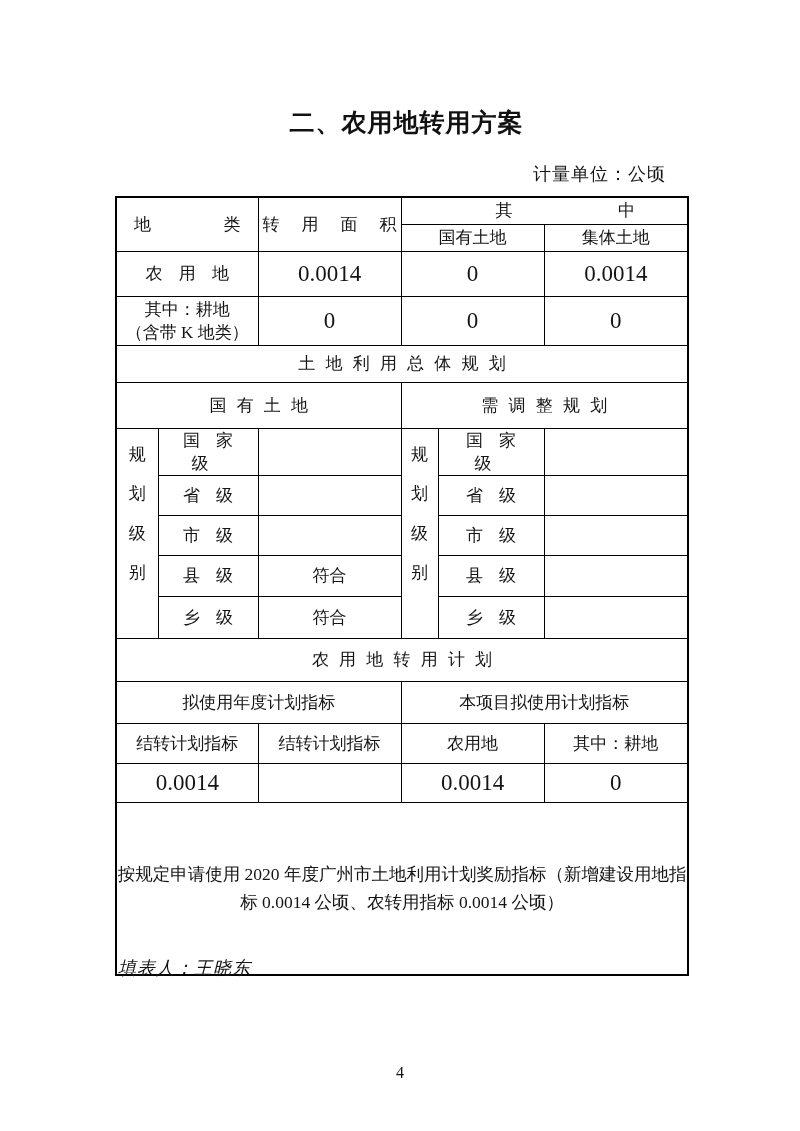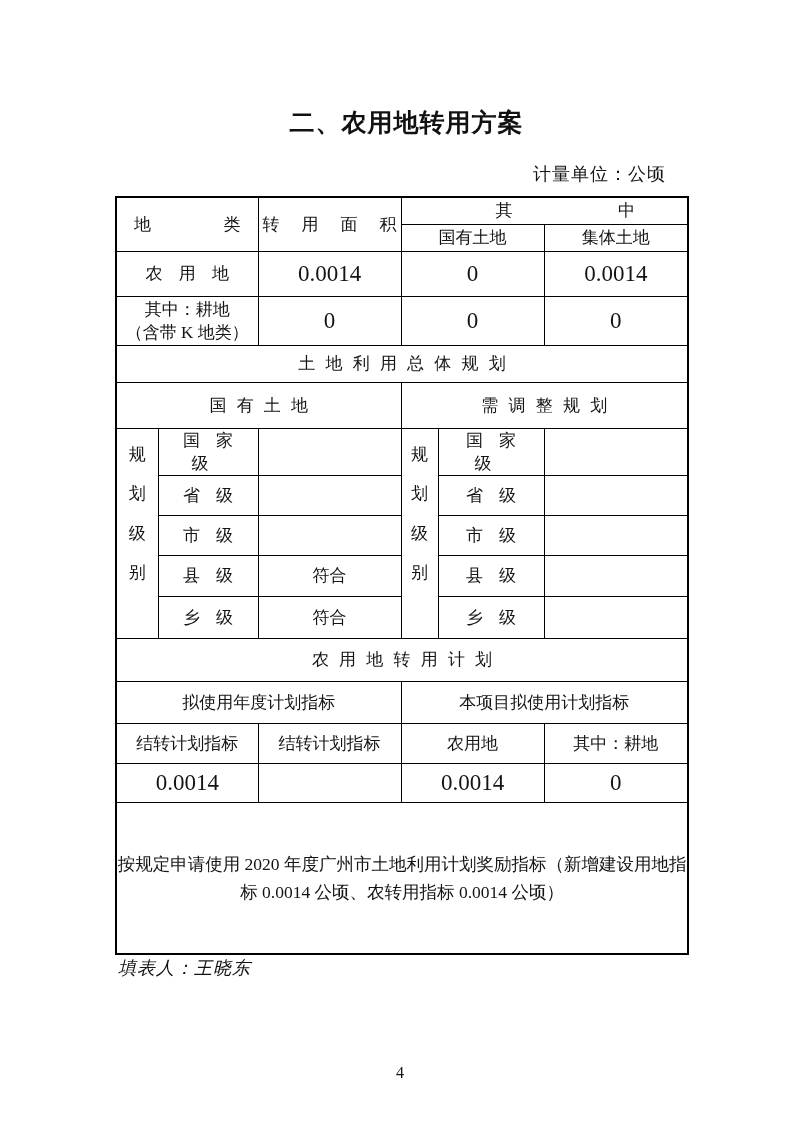--- a/index.html
+++ b/index.html
@@ -217,21 +217,21 @@
       <td>其中：耕地</td>
     </tr>
 
     <tr style="height:39px">
       <td colspan="2" class="num">0.0014</td>
       <td class="num"></td>
       <td colspan="2" class="num">0.0014</td>
       <td class="num">0</td>
     </tr>
 
-    <tr style="height:152px">
+    <tr style="height:173px">
       <td colspan="6" class="note-cell">按规定申请使用 2020 年度广州市土地利用计划奖励指标（新增建设用地指标 0.0014 公顷、农转用指标 0.0014 公顷）</td>
     </tr>
   </tbody>
     </table>
 
   <div class="filler">填表人：王晓东</div>
 
   <div class="page-number">4</div>
 
 </div>

